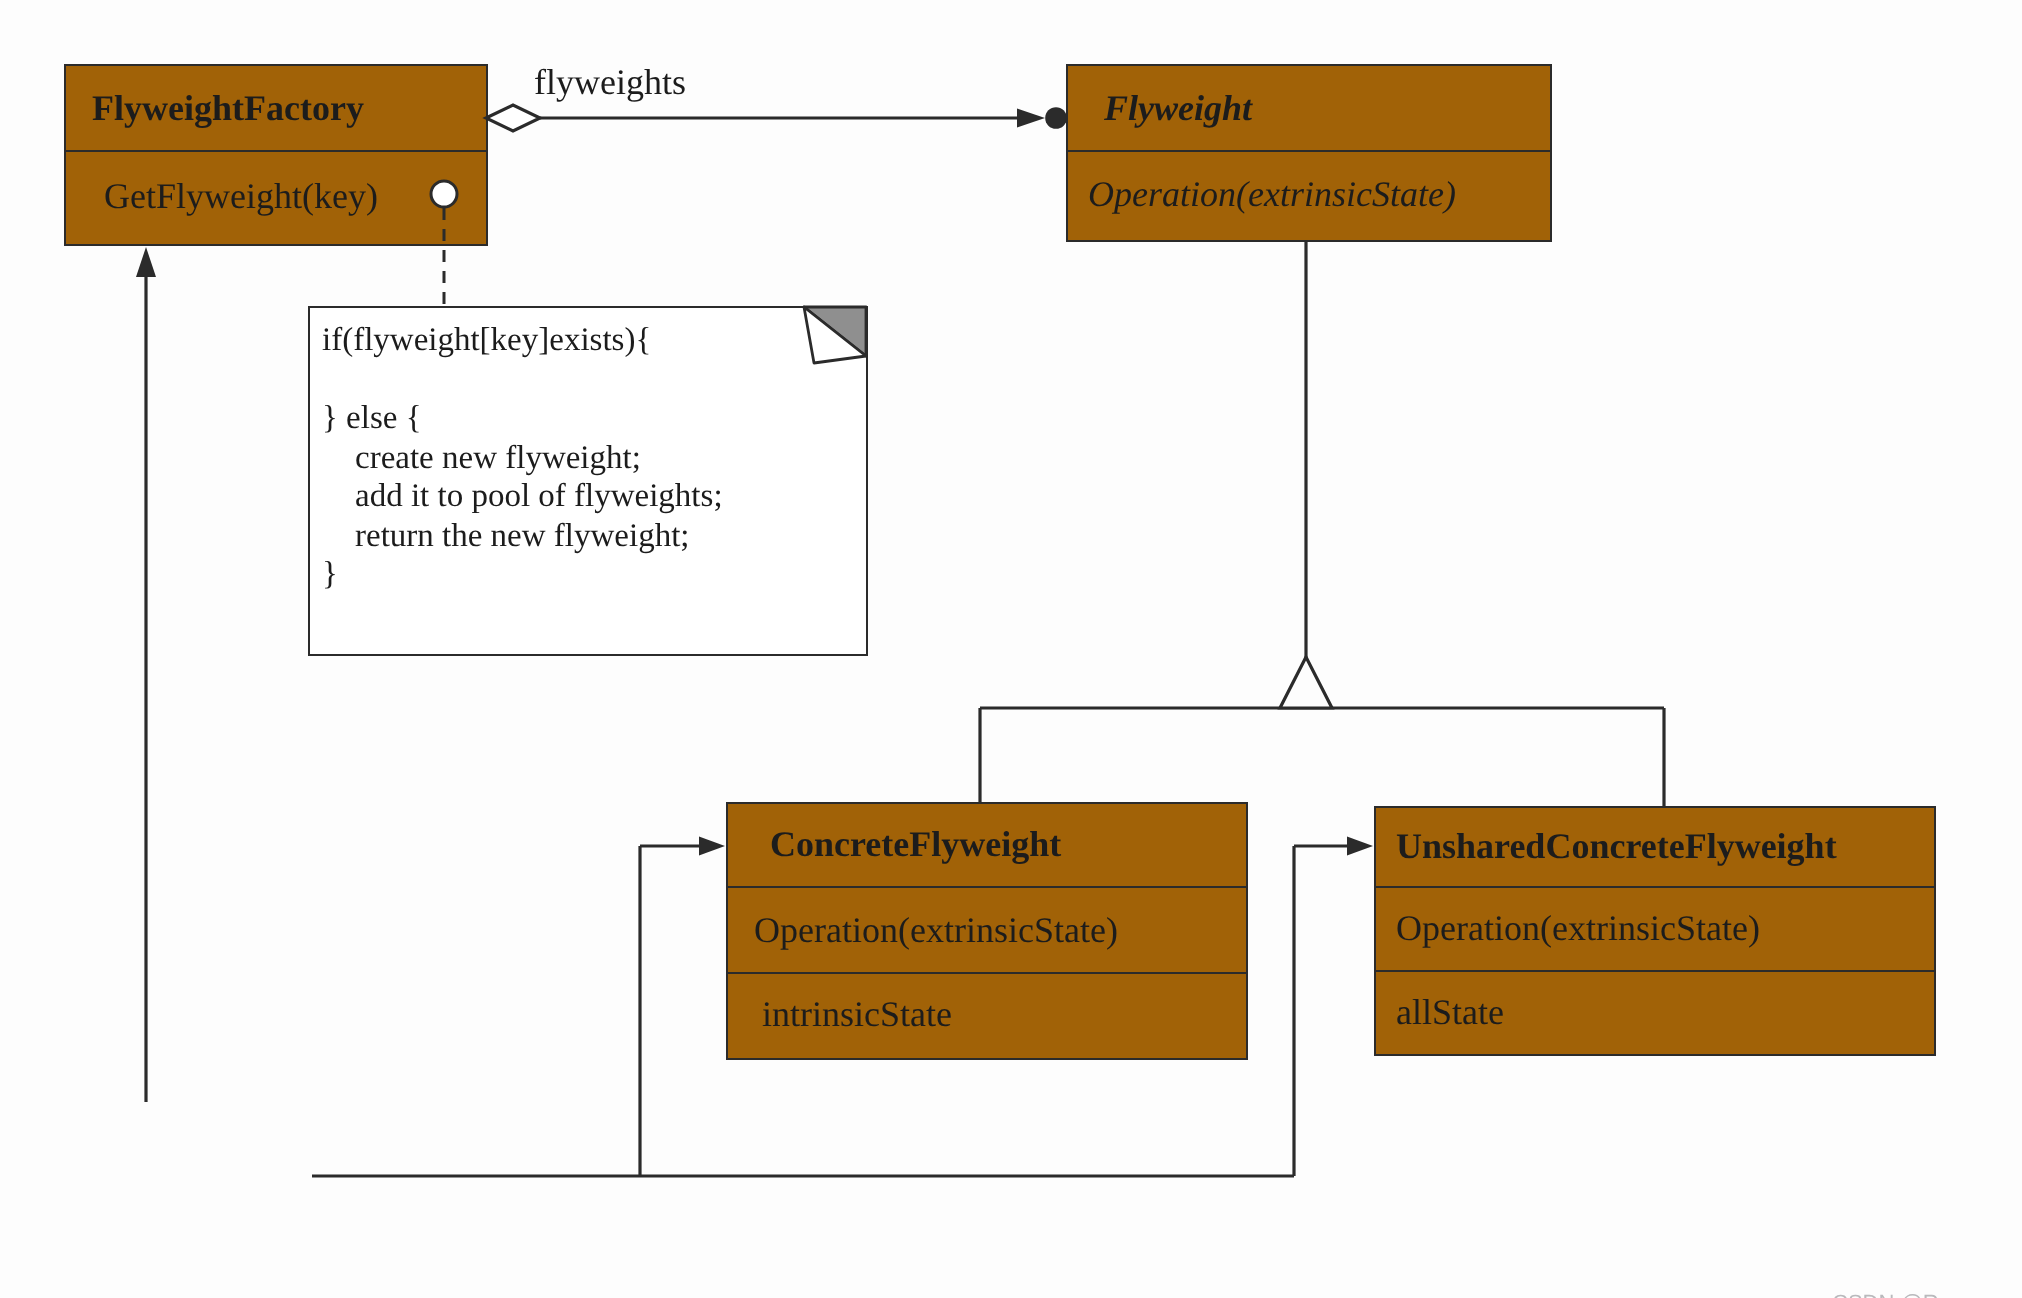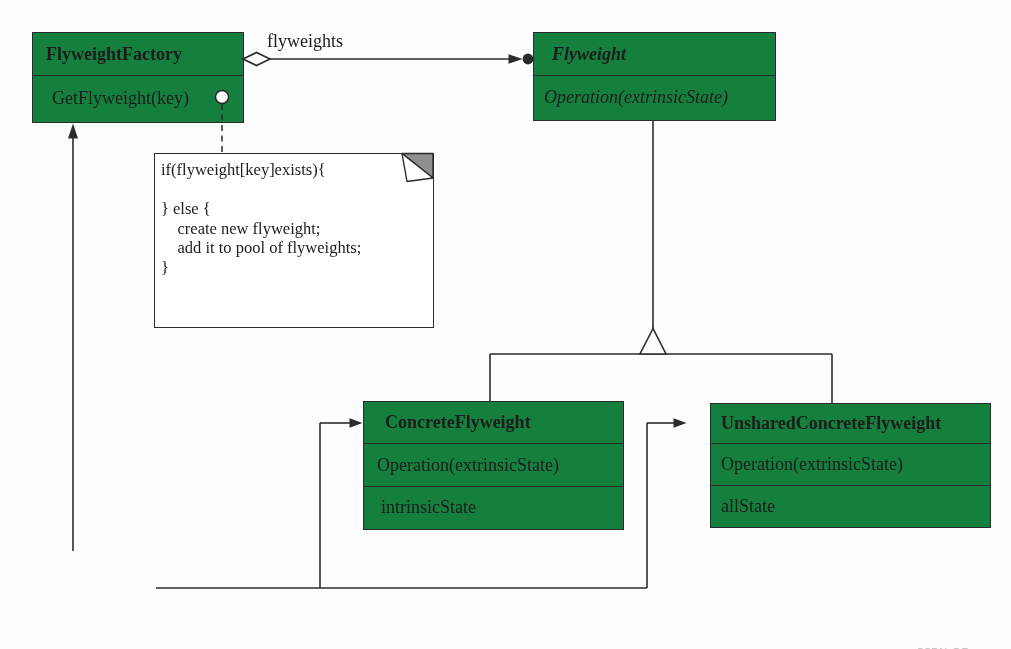--- a/index.html
+++ b/index.html
@@ -9,40 +9,40 @@
     color:#1c1c1c;
     background:#fdfdfd;
     position:relative;
     overflow:hidden;
   }
   .canvas { position:absolute; inset:0; background:#fdfdfd; }
 
   svg.overlay { position:absolute; left:0; top:0; z-index:5; pointer-events:none; }
 
   
-  .cls { position:absolute; background:#15803d; border:1.6px solid #2b2b2b; z-index:2; }
+  .cls { position:absolute; background:#a16207; border:1.6px solid #2b2b2b; z-index:2; }
   .row { display:flex; align-items:center; font-size:18px; white-space:nowrap; overflow:hidden; }
   .row + .row { border-top:1.6px solid #2b2b2b; }
   .b   { font-weight:bold; }
   .i   { font-style:italic; }
 
   #box-ff   { left:32px;  top:32px;  width:212px; height:91px; }
   #box-ff   .r1 { height:42px; padding-left:13px; }
   #box-ff   .r2 { height:45px; padding-left:19px; }
 
   #box-fw   { left:533px; top:32px;  width:243px; height:89px; }
   #box-fw   .r1 { height:42px; padding-left:18px; }
   #box-fw   .r2 { height:44px; padding-left:10px; }
 
   #box-cf   { left:363px; top:401px; width:261px; height:129px; }
   #box-cf   .r1 { height:41px; padding-left:21px; }
   #box-cf   .r2 { height:43px; padding-left:13px; }
   #box-cf   .r3 { height:42px; padding-left:17px; }
 
-  #box-ucf  { left:687px; top:403px; width:281px; height:125px;margin-left:23px; }
+  #box-ucf  { left:687px; top:403px; width:281px; height:125px; }
   #box-ucf  .r1 { height:39px; padding-left:10px; }
   #box-ucf  .r2 { height:42px; padding-left:10px; }
   #box-ucf  .r3 { height:41px; padding-left:10px; }
 
   #box-client { left:30px; top:551px; width:127px; height:69px; }
   #box-client .r1 { height:100%; justify-content:center; padding:0; }
 
   
   #note {
     position:absolute; left:154px; top:153px; width:280px; height:175px;
@@ -92,20 +92,21 @@
     <div class="row r3">allState</div>
   </div>
 
 
   <div id="note">
     <div class="note-line">if(flyweight[key]exists){</div>
     <div class="note-line"> </div>
     <div class="note-line">} else {</div>
     <div class="note-line">    create new flyweight;</div>
     <div class="note-line">    add it to pool of flyweights;</div>
+    <div class="note-line">    return the new flyweight;</div>
     <div class="note-line">}</div>
   </div>
 
   <div id="lbl-flyweights">flyweights</div>
 
   <div id="watermark">CSDN @Reenrr</div>
 
   <svg class="overlay" width="1011" height="649" viewBox="0 0 1011 649">
 
     <g stroke="#2b2b2b" stroke-width="1.6" fill="none">

